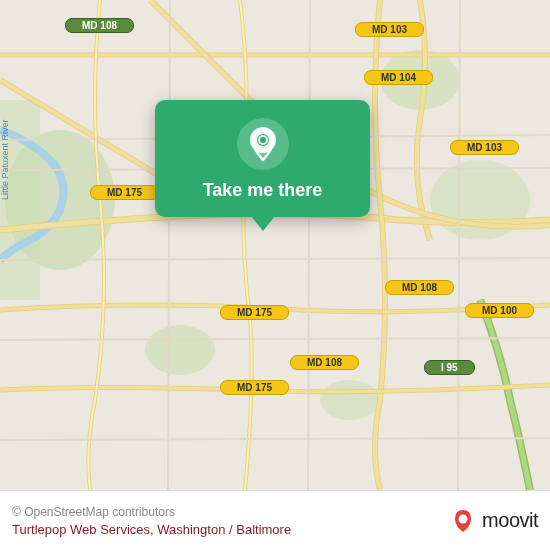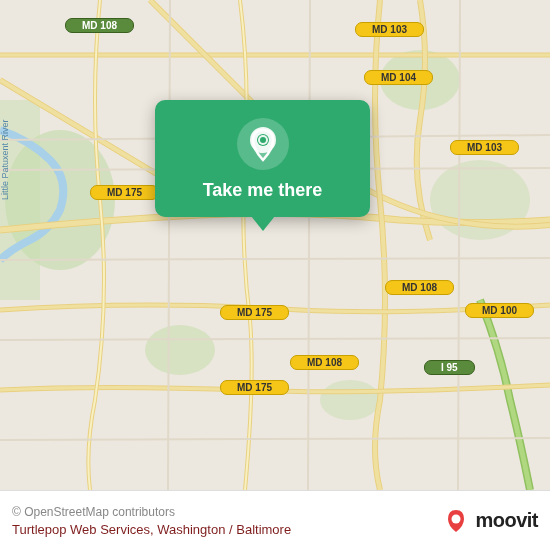--- a/index.html
+++ b/index.html
@@ -124,21 +124,21 @@
       gap: 6px;
     }
 
     .moovit-pin {
       width: 26px;
       height: 26px;
     }
 
     #moovit-text {
       font-size: 20px;
-      font-weight: bold;
+      font-weight: normal;
       color: #222;
       letter-spacing: -0.5px;
     }
   </style>
 </head>
 <body>
 
 <div id="map-container">
 
   <svg class="map-bg" viewBox="0 0 550 490" xmlns="http://www.w3.org/2000/svg">

